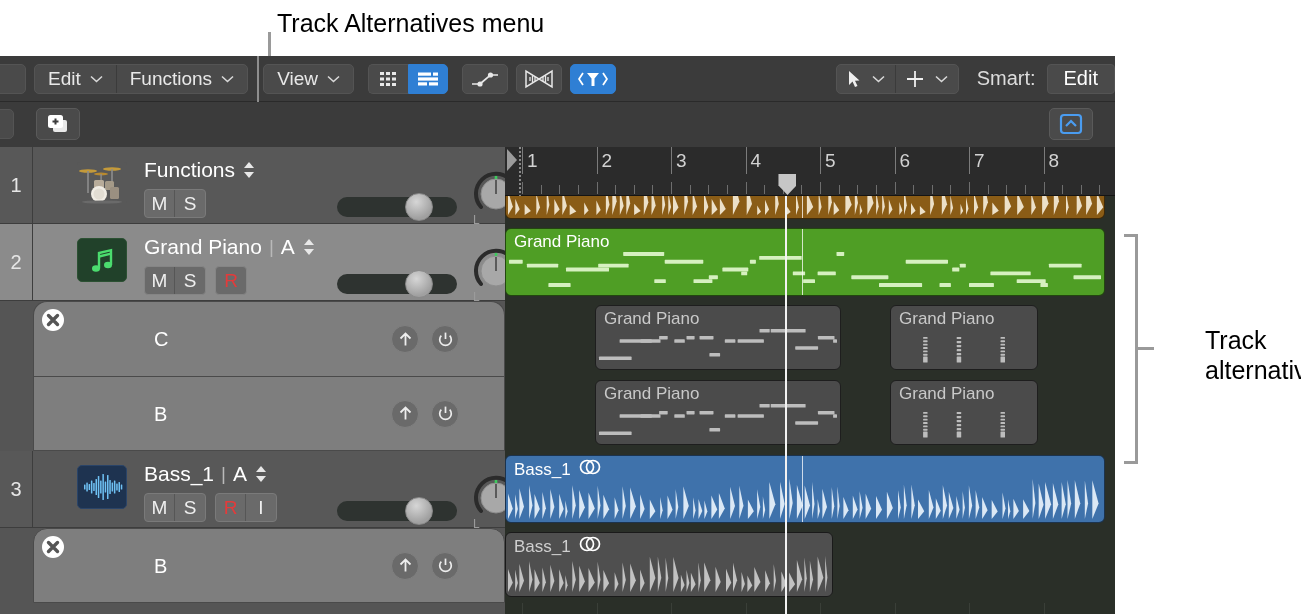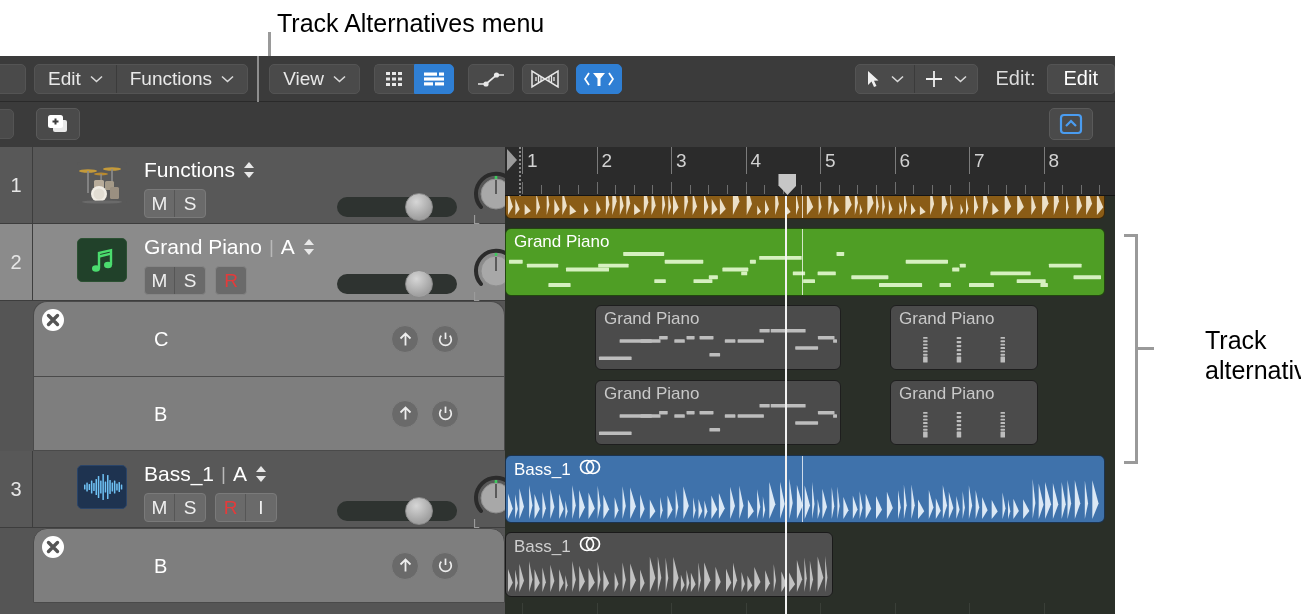--- a/index.html
+++ b/index.html
@@ -285,21 +285,21 @@
         <span class="chev" style="margin-left:9px;">
           <svg width="13" height="8" viewBox="0 0 13 8">
               <path d="M1 1.5 L6.5 6.5 L12 1.5" stroke="#d8d8d8" stroke-width="1.6" fill="none"></path>
             </svg>
         </span>
       </div>
     </div>
 
     <div id="toolbar-divider" style="margin-left:9px;"></div>
 
-    <div class="tb-group" style="margin-left:9px;">
+    <div class="tb-group" style="margin-left:3px;">
       <div class="seg">
         <span>View</span>
         <span class="chev" style="margin-left:9px;">
           <svg width="13" height="8" viewBox="0 0 13 8">
               <path d="M1 1.5 L6.5 6.5 L12 1.5" stroke="#d8d8d8" stroke-width="1.6" fill="none"></path>
             </svg>
         </span>
       </div>
     </div>
 
@@ -382,21 +382,21 @@
             <path d="M9 1 L9 17 M1 9 L17 9" stroke="#efefef" stroke-width="1.8"></path>
           </svg>
         <span class="chev" style="margin-left:11px;">
           <svg width="13" height="8" viewBox="0 0 13 8">
               <path d="M1 1.5 L6.5 6.5 L12 1.5" stroke="#d8d8d8" stroke-width="1.6" fill="none"></path>
             </svg>
         </span>
       </div>
     </div>
 
-    <div id="snap-label">Edit:</div>
+    <div id="snap-label">Smart:</div>
     <div id="snap-value" style="margin-right:0;">Edit</div>
   </div>
 
   <div id="subbar">
     <div id="subbar-left">
       <div class="stub-btn" style="margin-left:-18px;"></div>
       <div id="add-track-btn">
         <svg width="24" height="22" viewBox="0 0 24 22">
           <rect x="7" y="7" width="14" height="12" rx="2" fill="#e9e9e9"></rect>
           <rect x="2" y="2" width="15" height="13" rx="2.5" fill="#ffffff"></rect>

